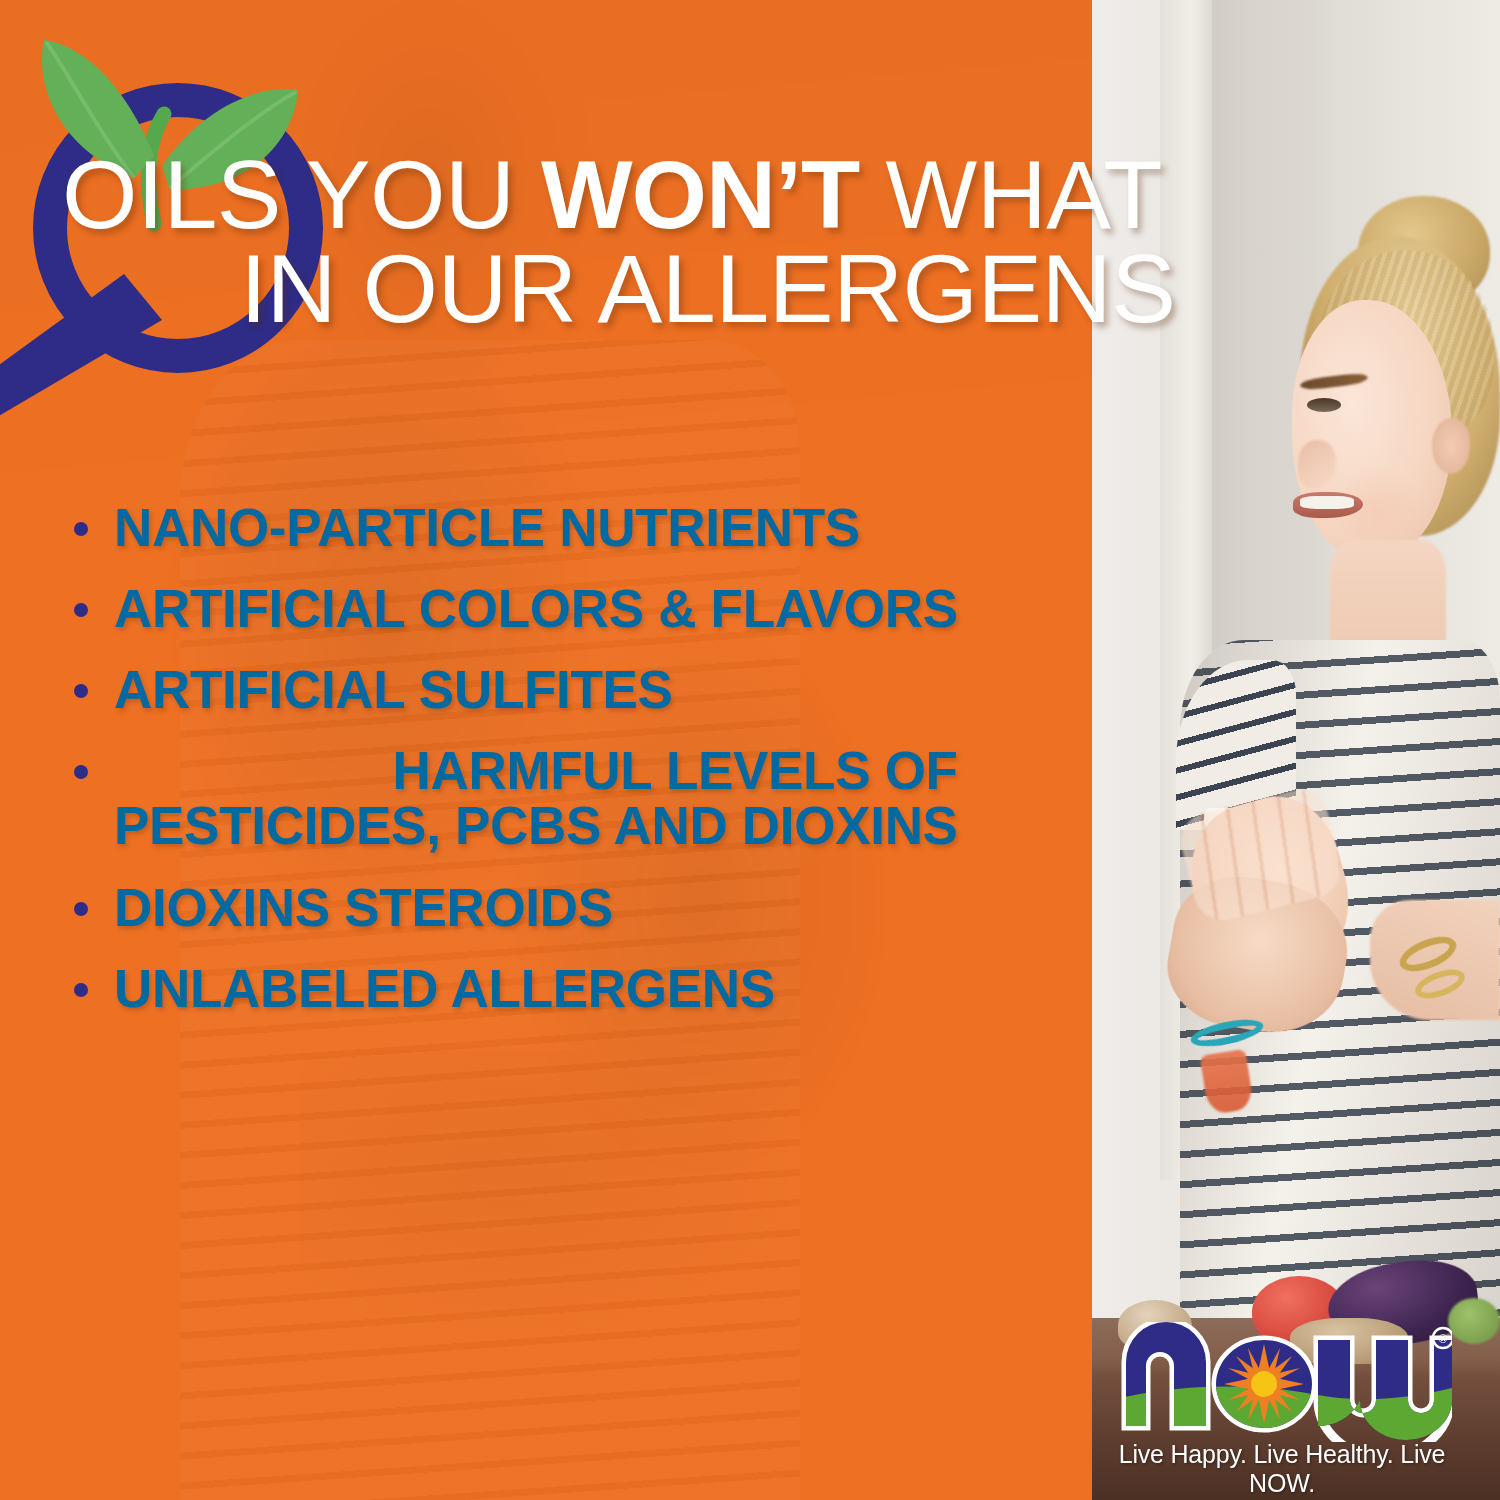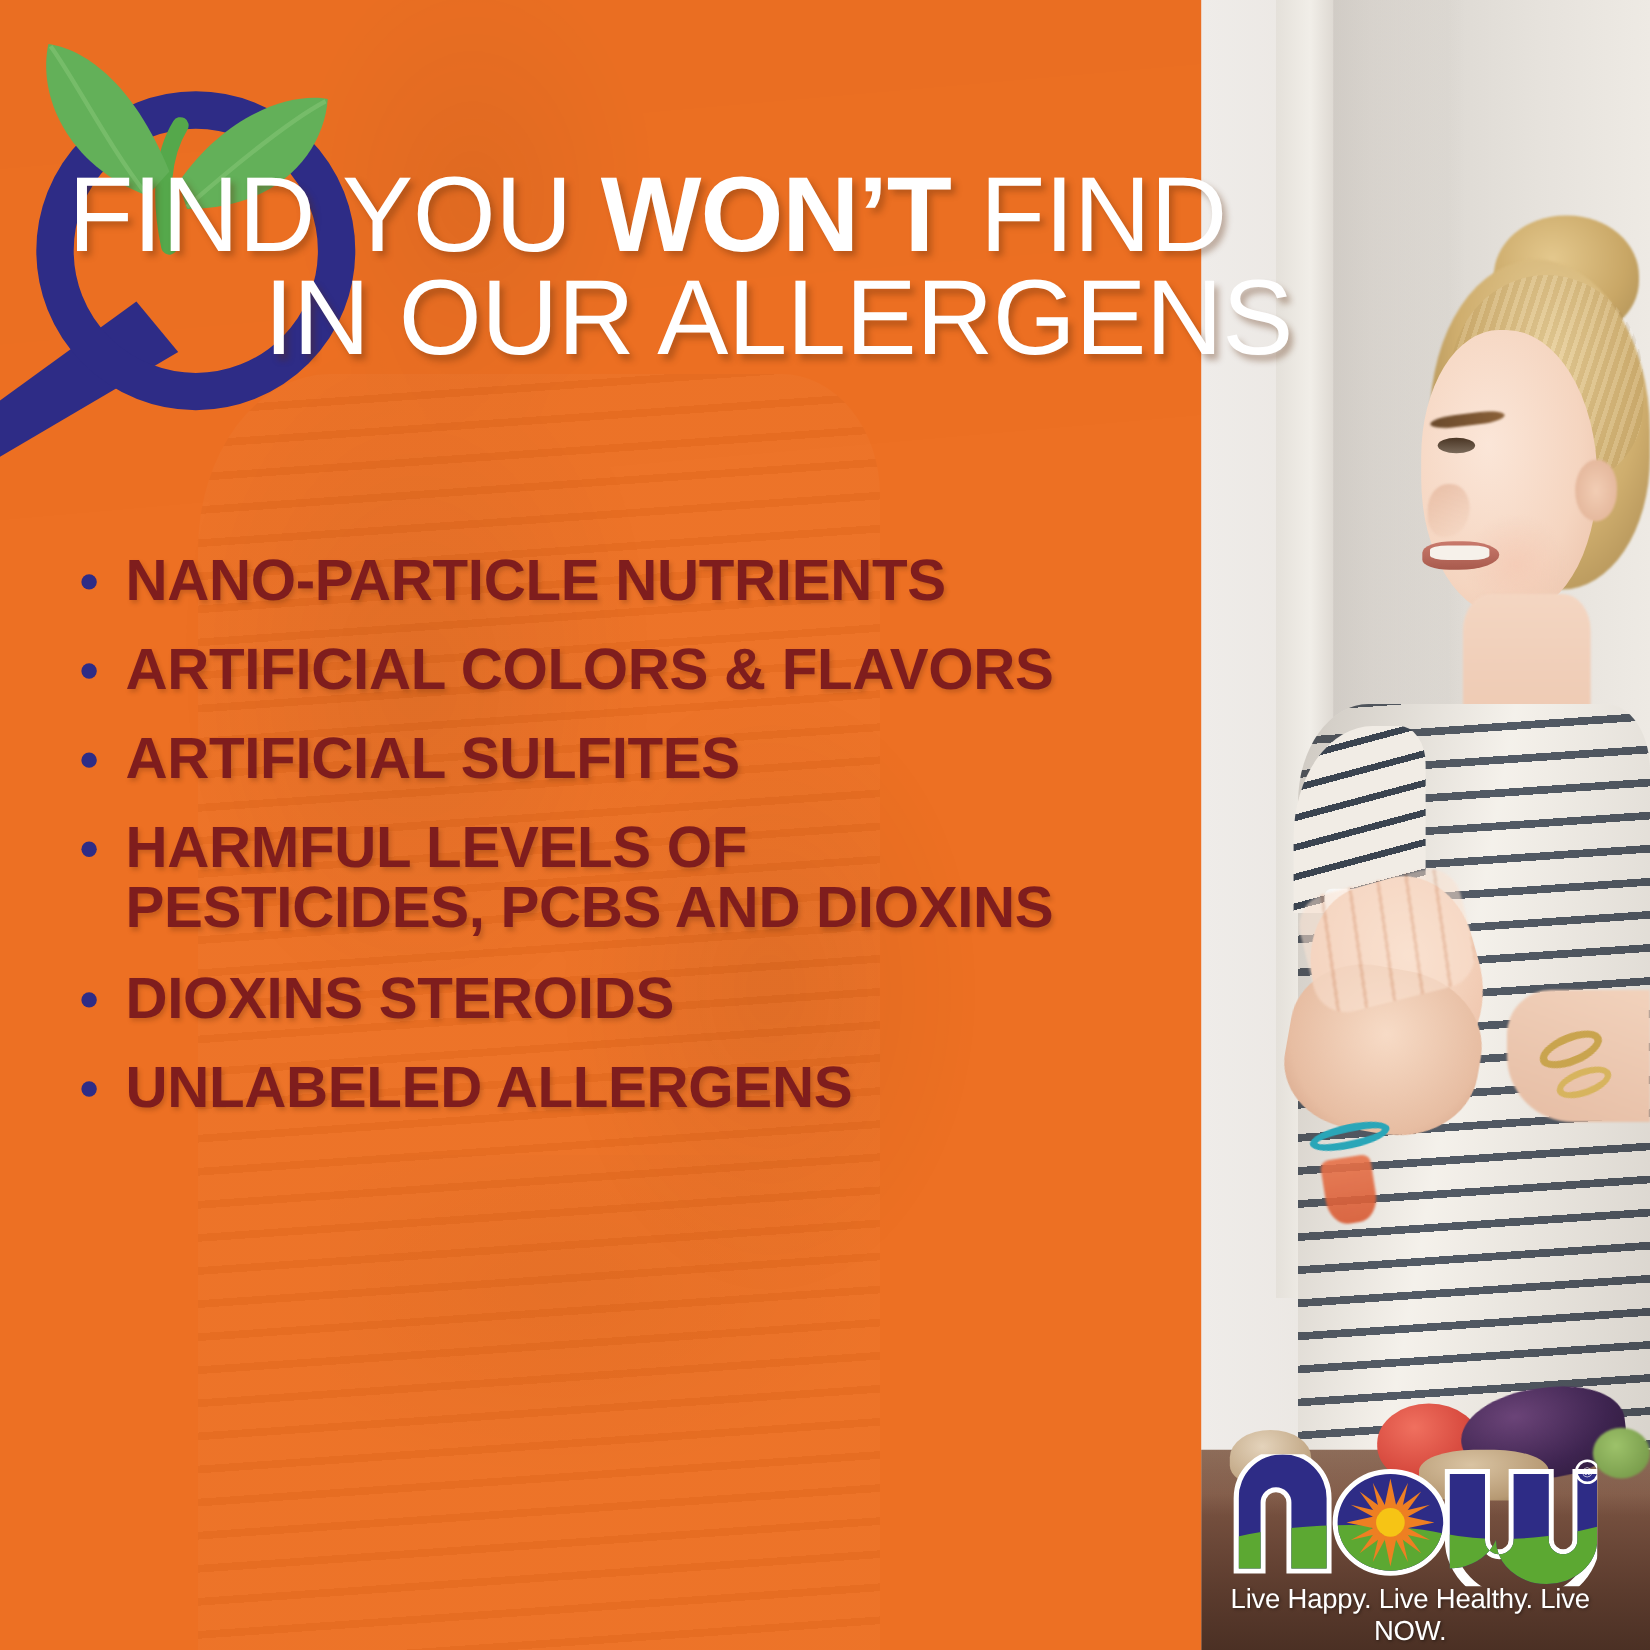--- a/index.html
+++ b/index.html
@@ -314,27 +314,28 @@
     margin-bottom:26px;
   }
   .bullet-dot {
     width:14px; height:14px; border-radius:50%;
     background:#2E2C86;
     flex:0 0 14px;
     margin-top:22px;
     margin-right:26px;
   }
   .bullet-text {
-    color:#7f1d1d;
+    color:#0369a1;
     font-size:53px;
     line-height:1.04;
     font-weight:700;
     letter-spacing:-.3px;
     text-shadow:2px 3px 4px rgba(90,40,10,.25);
     white-space:pre-line;
+    text-align:right;
   }
 
   
   .logo-block {
     position:absolute; left:1112px; top:1322px; width:372px; height:160px;
     z-index:7;
   }
   .logo-tag {
     position:absolute; left:0; top:118px; width:340px;
     text-align:center;
@@ -413,21 +414,21 @@
 
       <path d="M214 138 C258 74 318 56 350 62 C346 112 304 162 222 162 Z" fill="#63B059"></path>
 
       <path d="M186 150 C150 104 120 44 98 14" fill="none" stroke="#7CC06F" stroke-width="4" opacity=".75"></path>
       <path d="M222 160 C268 120 314 82 348 64" fill="none" stroke="#7CC06F" stroke-width="4" opacity=".75"></path>
     </svg>
   </div>
 
   <h1 class="headline">
     <span class="l1">
-      <span>FIND YOU </span><b>WON’T</b><span> FIND</span>
+      <span>OILS YOU </span><b>WON’T</b><span> WHAT</span>
     </span>
     <span class="l2">IN OUR ALLERGENS</span>
   </h1>
 
   <div class="bullets">
 
     <div class="bullet-row">
       <span class="bullet-dot"></span>
       <span class="bullet-text">NANO-PARTICLE NUTRIENTS</span>
     </div>

